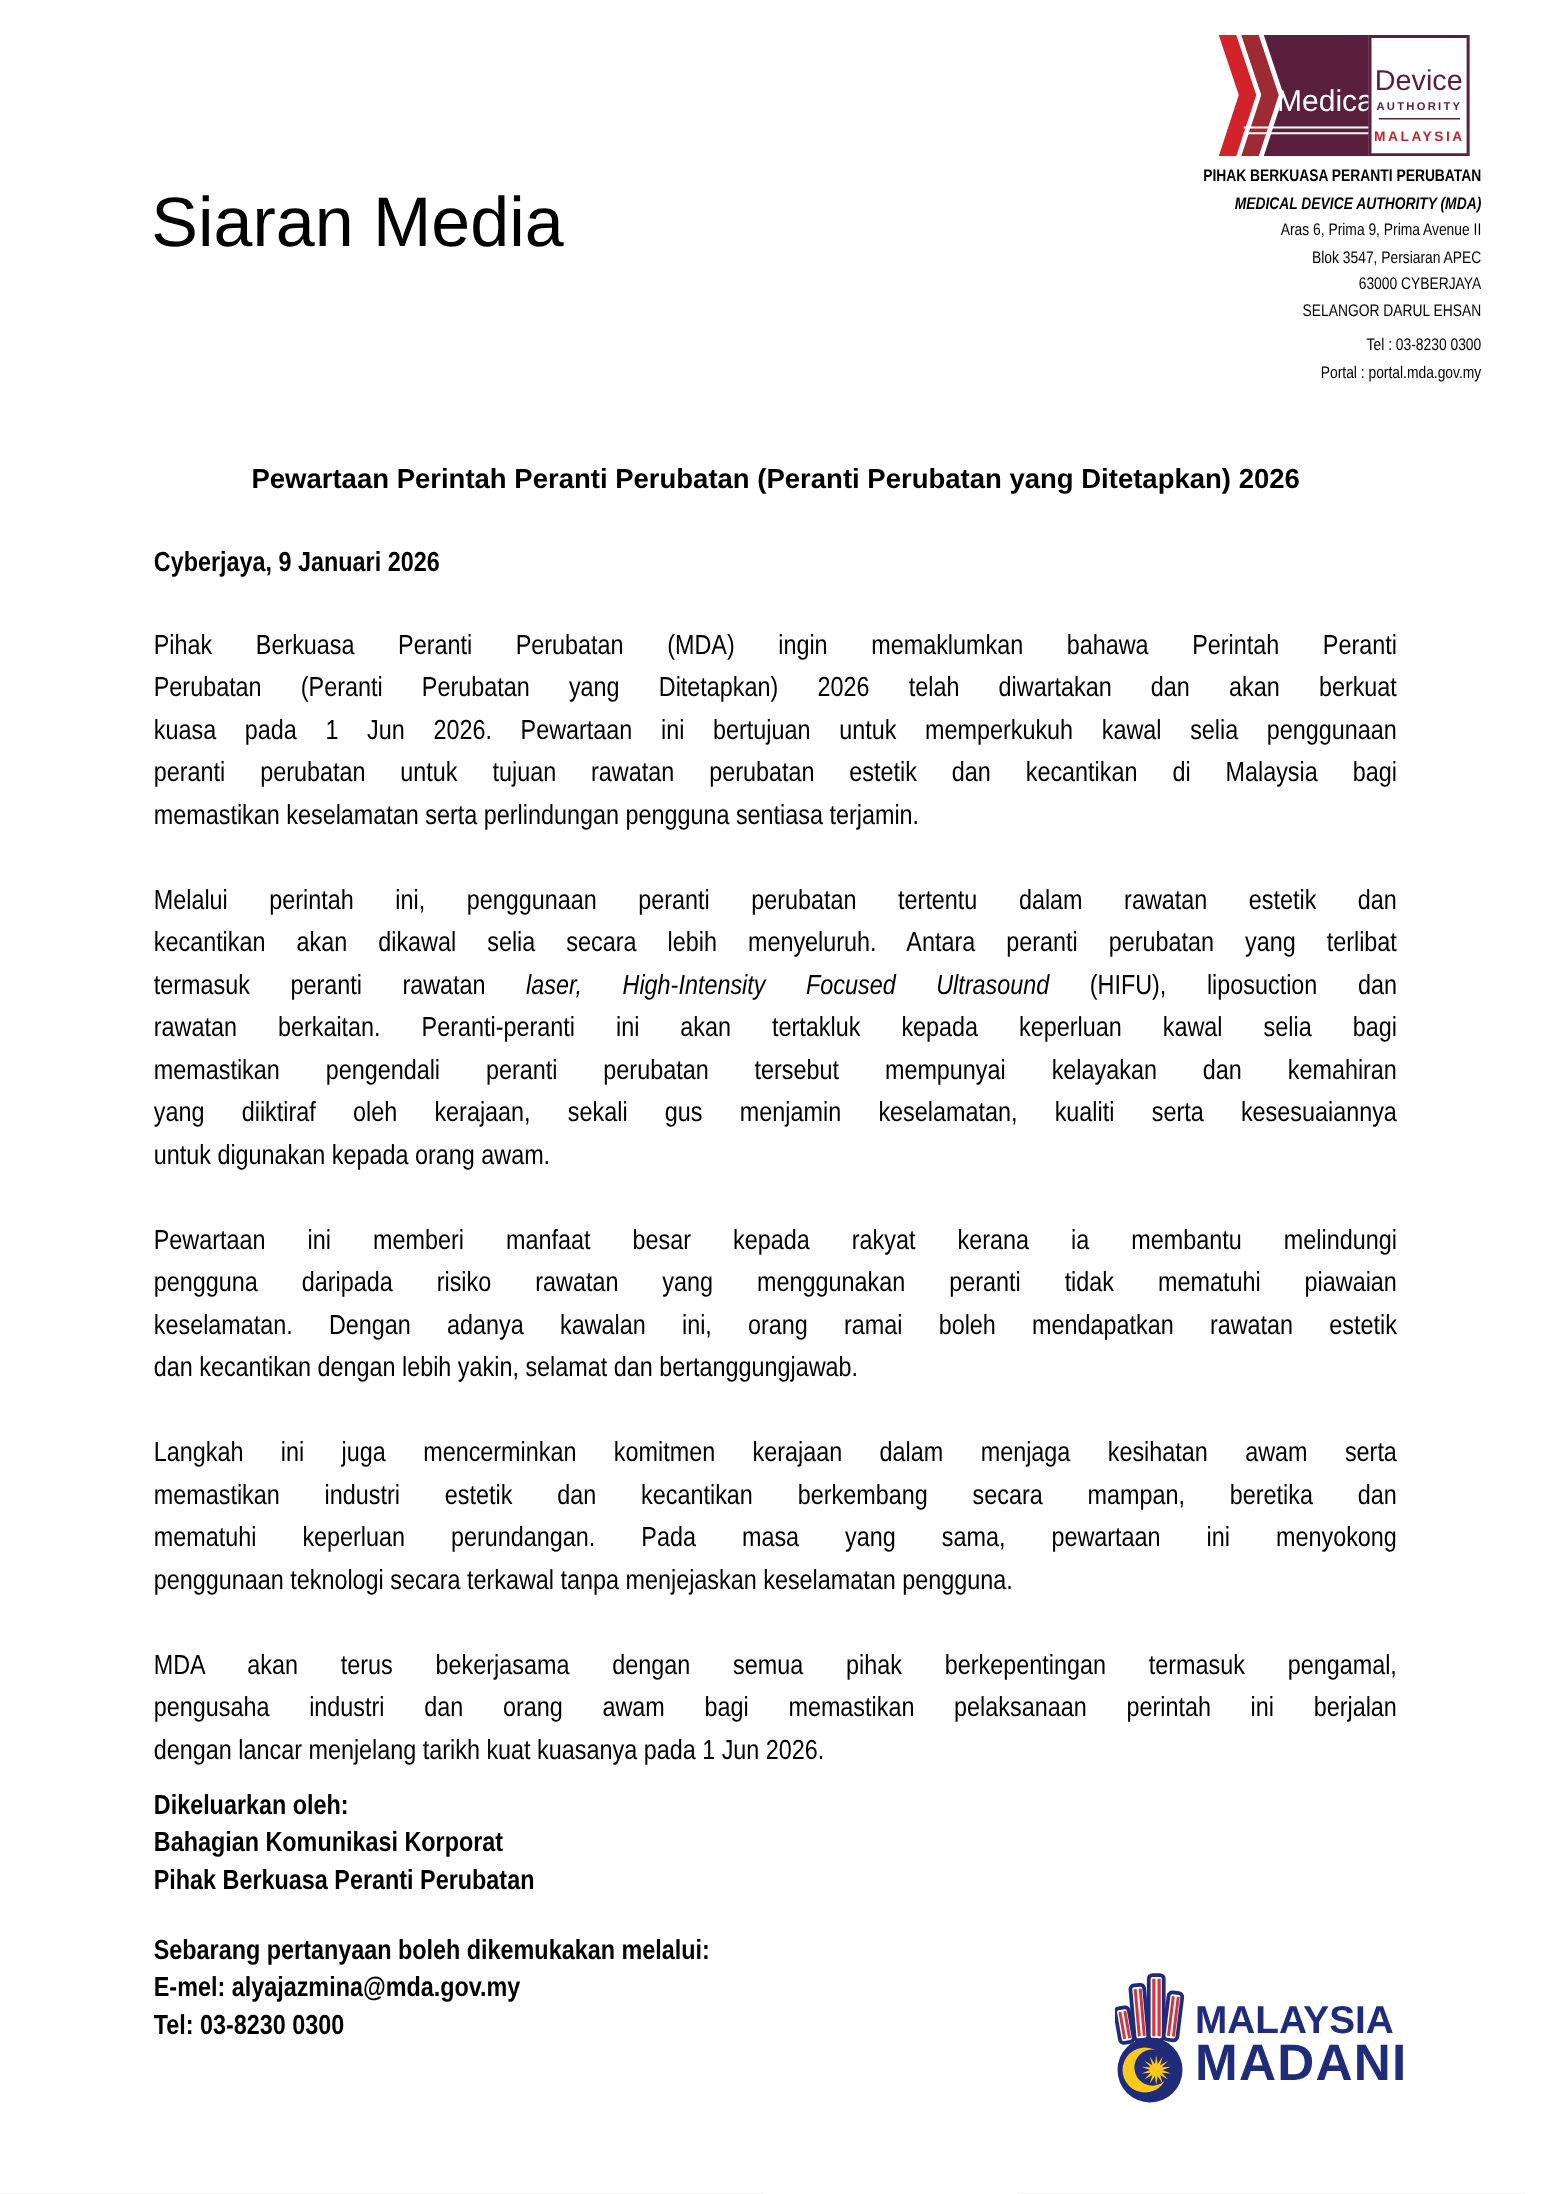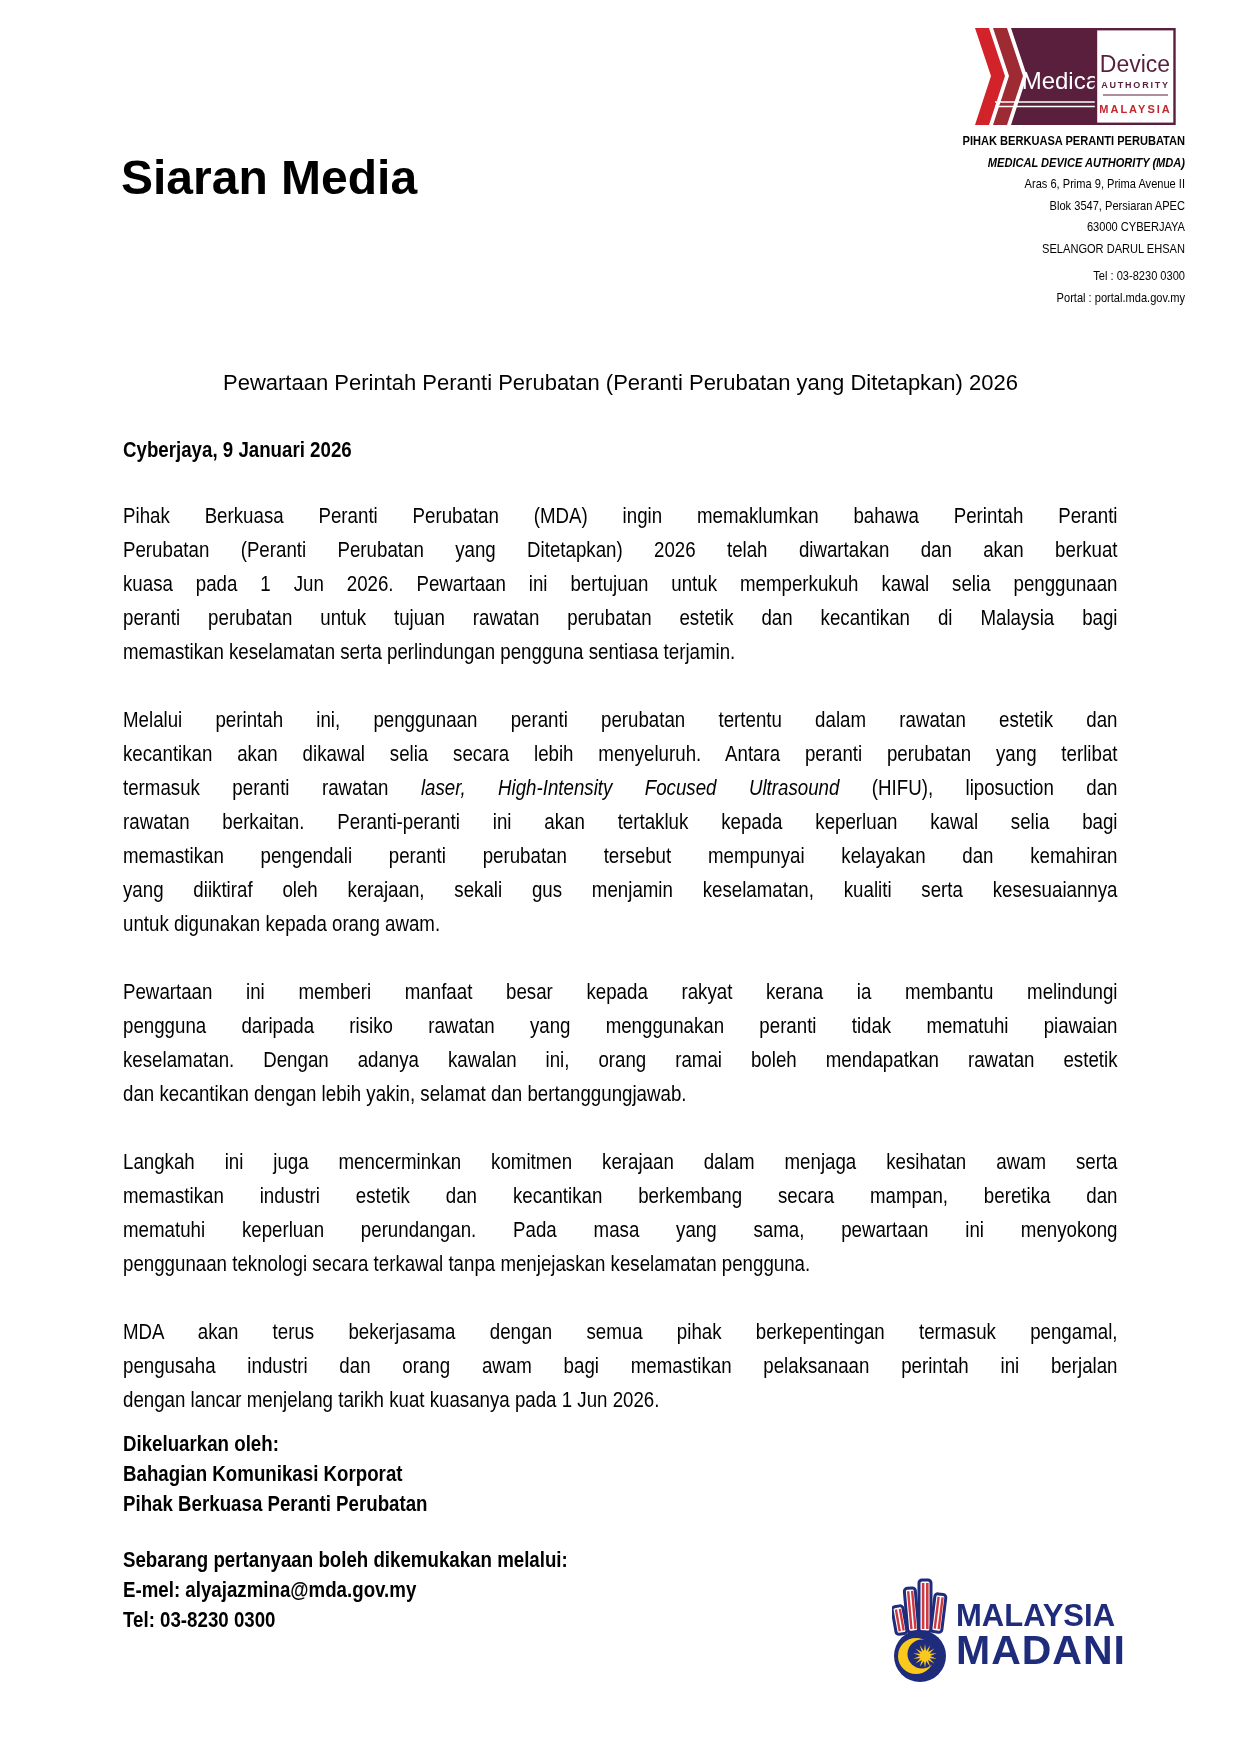--- a/index.html
+++ b/index.html
@@ -4,40 +4,40 @@
 <style>
   html,body { margin:0; padding:0; background:#e8e8e8; }
   .page {
     position:relative; width:1241px; height:1755px; margin:0 auto;
     background:#ffffff; color:#000;
     font-family:"Liberation Sans", sans-serif;
     overflow:hidden;
   }
   
   .masthead { position:absolute; left:121px; top:150px; line-height:56px; }
-  .masthead .l1 { font-size:48px; font-weight:bold; }
+  .masthead .l1 { font-size:56px; font-weight:normal; }
   .masthead .l2 { font-size:48px; font-style:italic; letter-spacing:2px; }
 
   
   .mda-logo { position:absolute; left:975px; top:28px; width:201px; height:97px; }
 
   
   .address {
     position:absolute; top:130px; right:56px; width:480px;
     text-align:right; font-size:13.5px; line-height:21.5px;
     transform:scaleX(0.82); transform-origin:100% 0;
   }
   .address .b  { font-weight:bold; }
   .address .bi { font-weight:bold; font-style:italic; }
   .address .tel-line { margin-top:6px; }
 
   
   .heading {
     position:absolute; left:123px; top:370px; width:995px;
-    text-align:center; font-size:22px; font-weight:normal;
+    text-align:center; font-size:22px; font-weight:bold;
   }
   .dateline {
     position:absolute; left:123px; top:437px; width:1170px;
     font-size:22px; font-weight:bold;
     transform:scaleX(0.85); transform-origin:0 0;
   }
 
   
   .bodytext {
     position:absolute; left:123px; top:499px; width:1170px;

